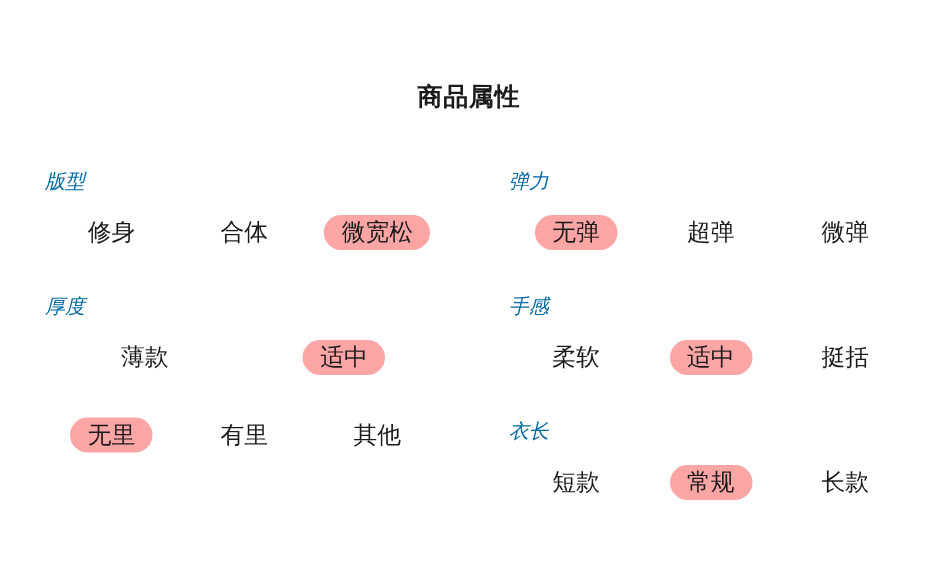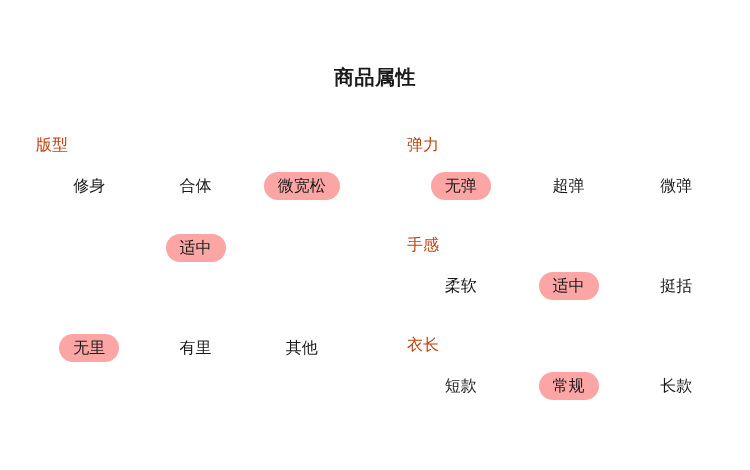--- a/index.html
+++ b/index.html
@@ -48,38 +48,39 @@
   .attr-group.col-left {
     padding-left: 36px;
     padding-right: 20px;
   }
   .attr-group.col-right {
     padding-left: 32px;
     padding-right: 20px;
   }
   .attr-label {
     font-size: 16px;
-    color: #c2410c;
+    color: #0369a1;
     line-height: 22px;
     margin-bottom: 16px;
     white-space: nowrap;
+    font-style: italic;
   }
   .attr-options {
     display: flex;
     width: 100%;
   }
   .attr-option {
     flex: 1 1 0;
     display: flex;
     align-items: center;
     justify-content: center;
   }
   .opt-pill {
     display: inline-block;
-    font-size: 16px;
+    font-size: 19px;
     line-height: 20px;
     color: #1a1a1a;
     padding: 4px 14px;
     border-radius: 14px;
     background: transparent;
     white-space: nowrap;
   }
   .opt-pill.selected {
     background: #fca5a5;
   }
@@ -114,21 +115,25 @@
           </div>
           <div class="attr-option">
             <span class="opt-pill">超弹</span>
           </div>
           <div class="attr-option">
             <span class="opt-pill">微弹</span>
           </div>
         </div>
       </div>
       <div class="attr-group col-left">
+        <div class="attr-label">厚度</div>
         <div class="attr-options">
+          <div class="attr-option">
+            <span class="opt-pill">薄款</span>
+          </div>
           <div class="attr-option">
             <span class="opt-pill selected">适中</span>
           </div>
         </div>
       </div>
       <div class="attr-group col-right">
         <div class="attr-label">手感</div>
         <div class="attr-options">
           <div class="attr-option">
             <span class="opt-pill">柔软</span>

